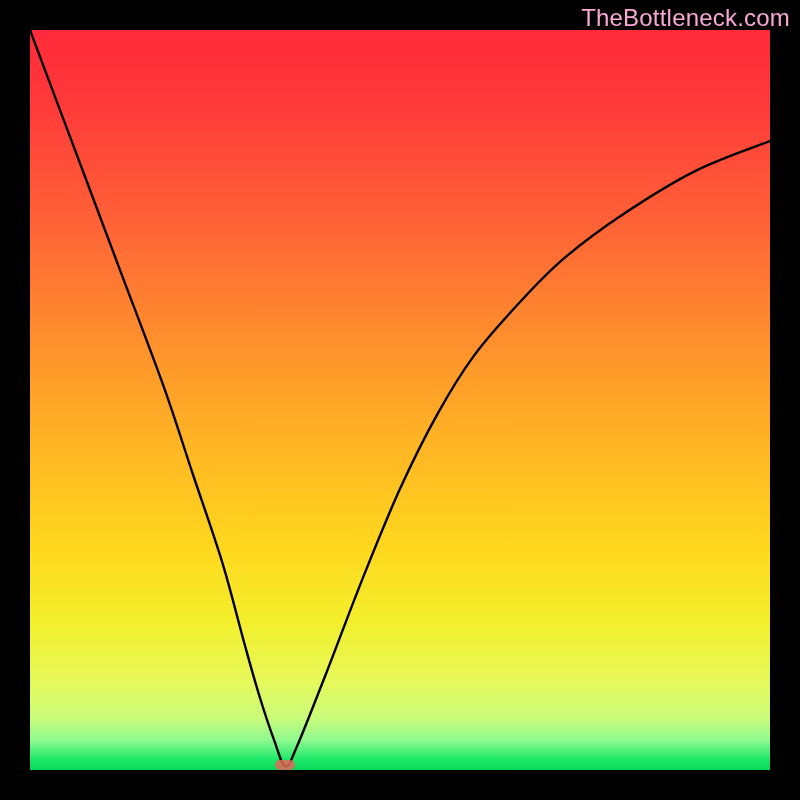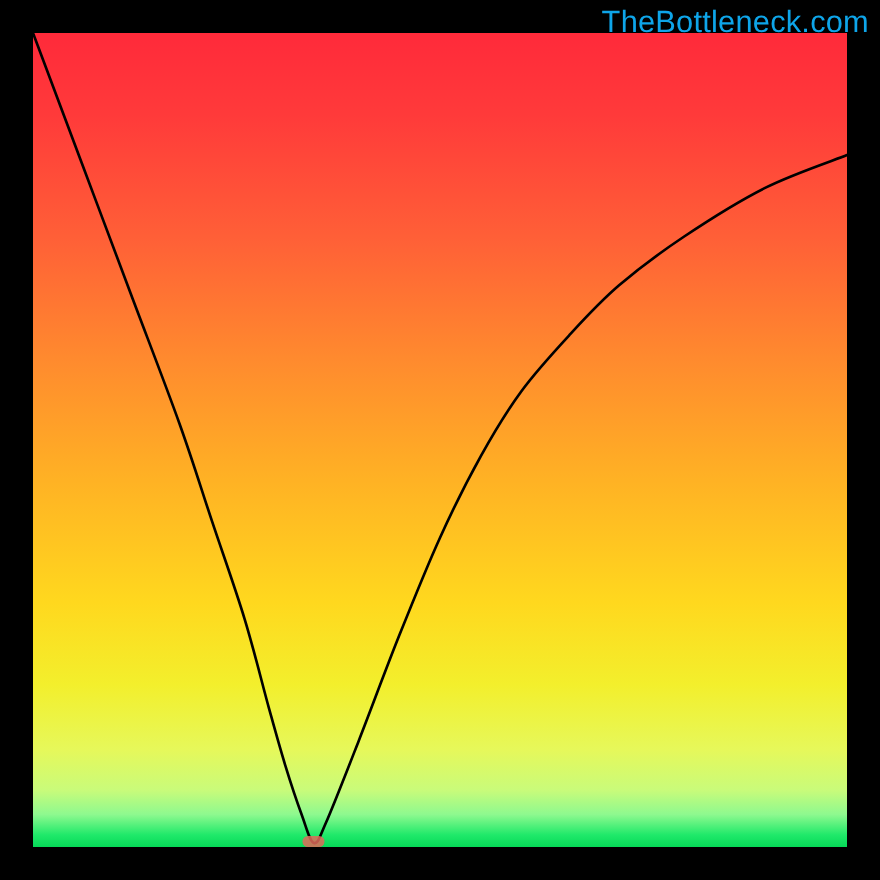--- a/index.html
+++ b/index.html
@@ -38,22 +38,22 @@
     position: absolute;
     left: 0;
     top: 0;
     width: 100%;
     height: 100%;
   }
   .watermark {
     position: absolute;
     top: 4px;
     right: 10px;
-    color: #0ea5e9;
-    font-size: 28px;
+    color: #f9a8d4;
+    font-size: 24px;
     font-weight: 500;
     letter-spacing: 0.2px;
     user-select: none;
   }
   .marker {
     position: absolute;
     width: 20px;
     height: 10px;
     border-radius: 5px;
     opacity: 0.85;

